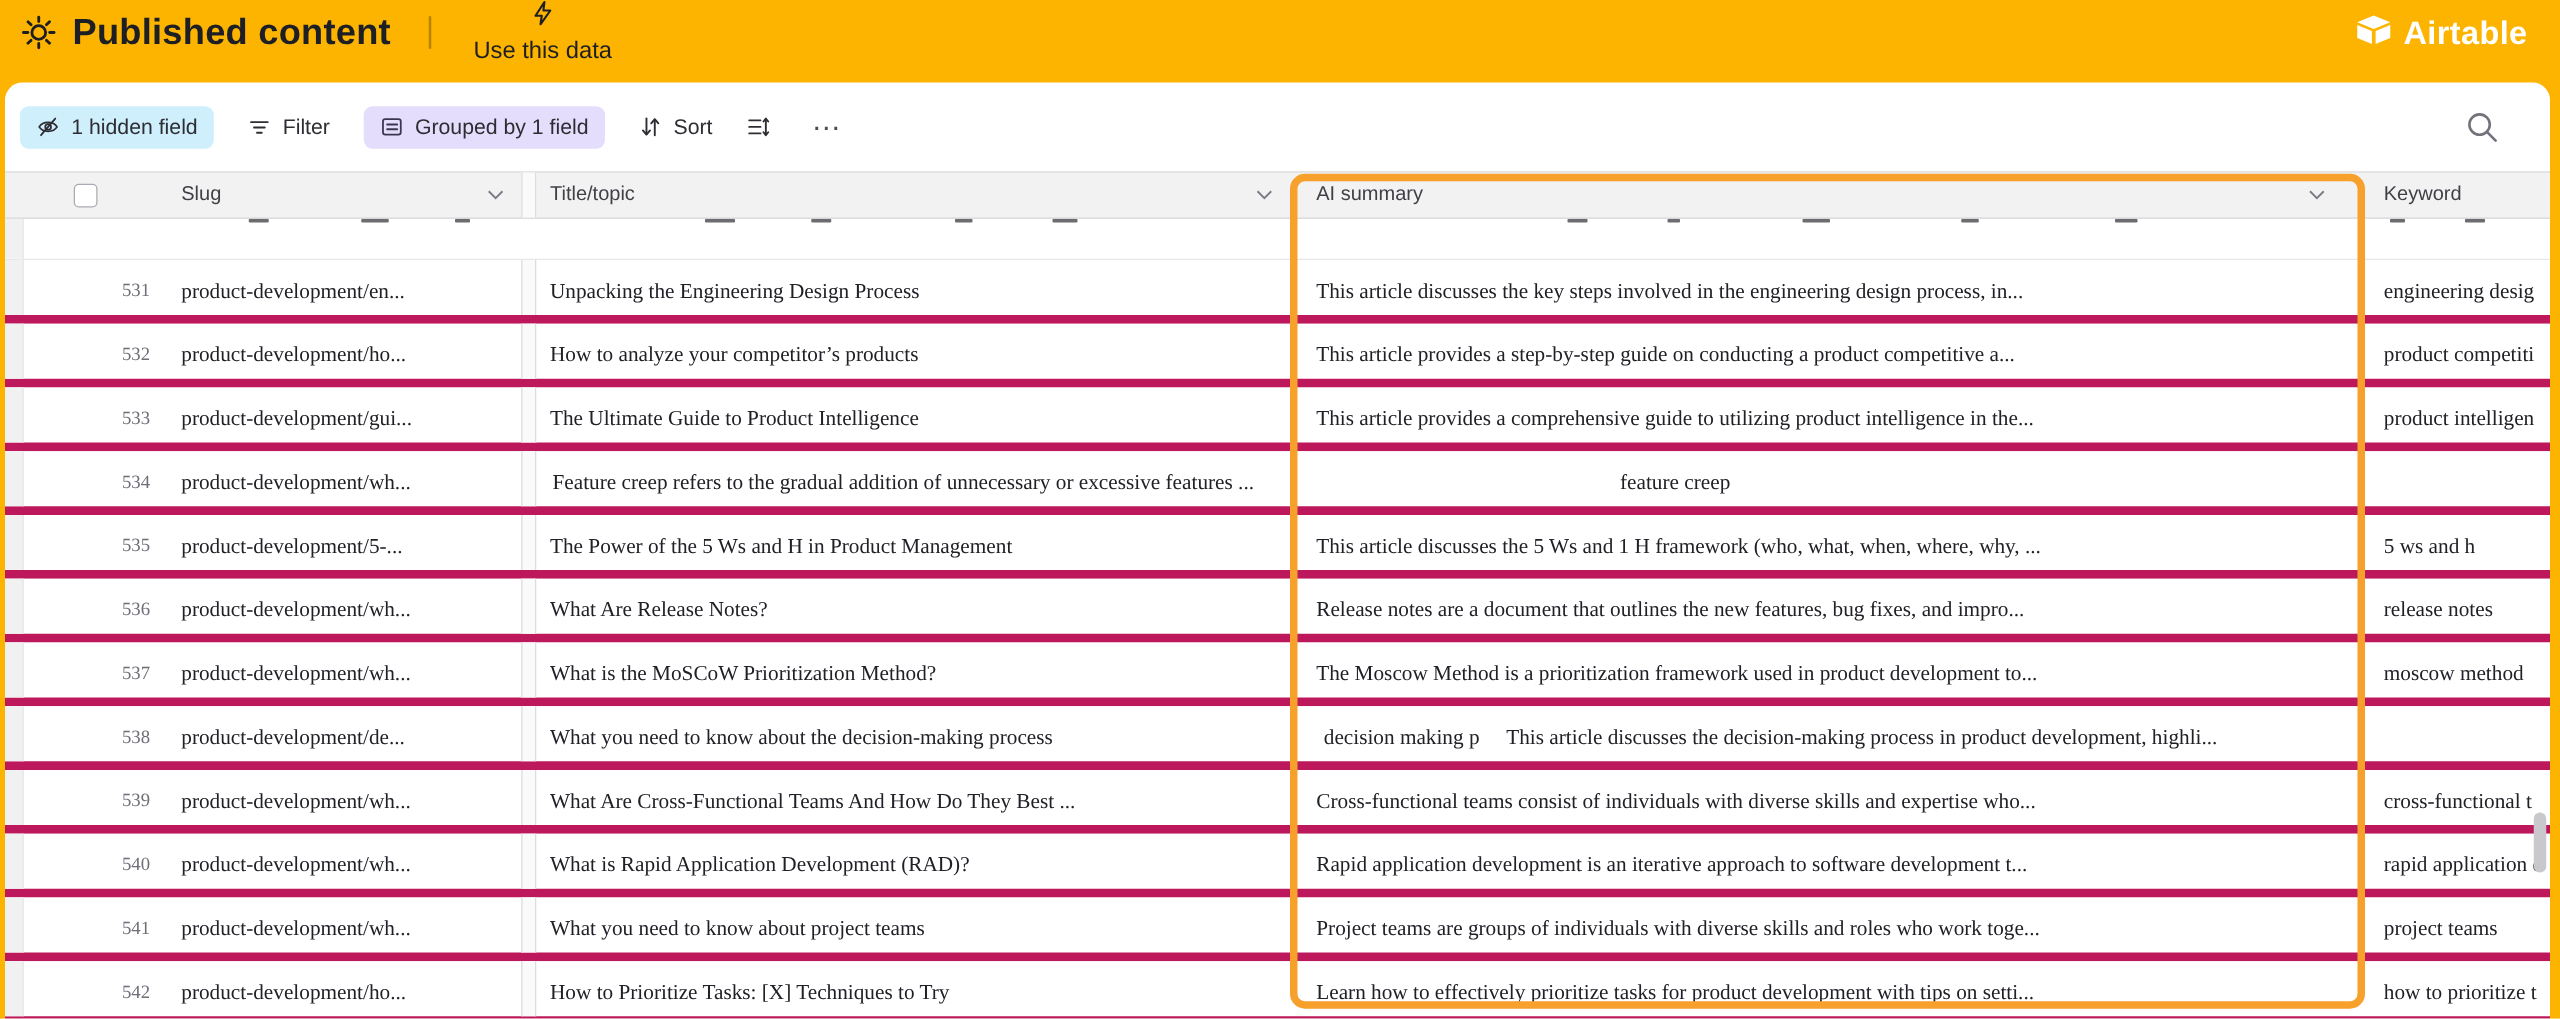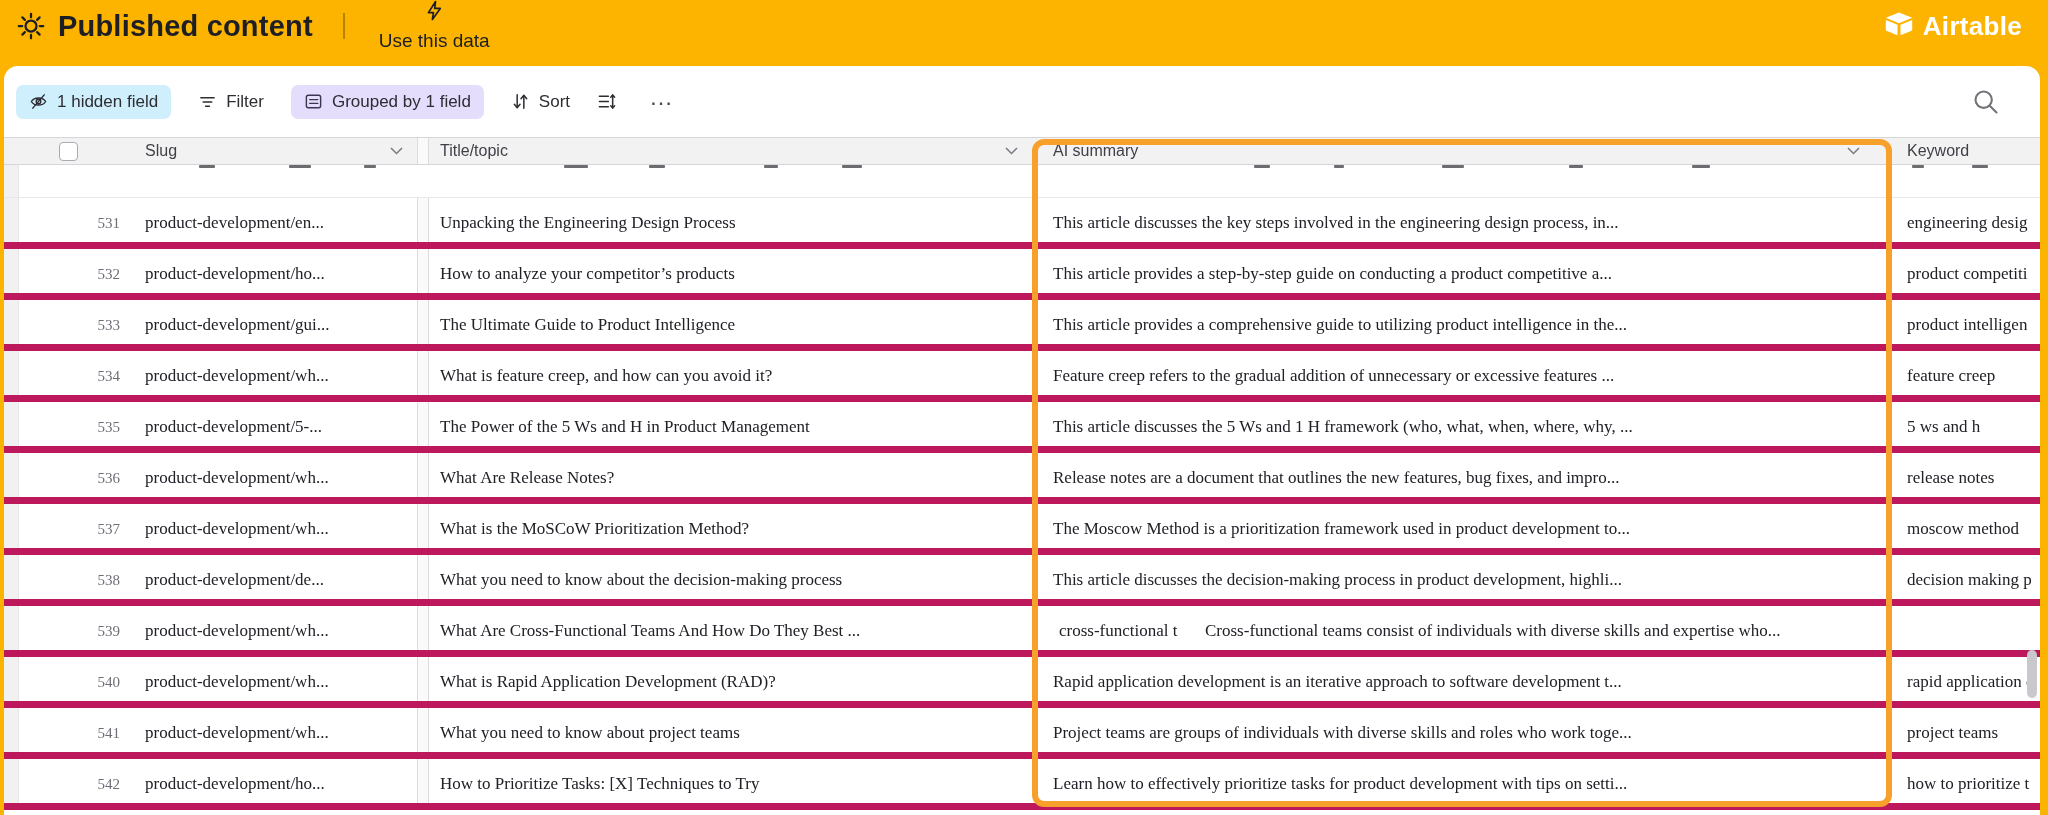--- a/index.html
+++ b/index.html
@@ -28,21 +28,21 @@
     padding-left:12px;position:relative;}
   .pill{display:inline-flex;align-items:center;gap:9px;height:34px;padding:0 13px;
     border-radius:7px;font-size:17px;color:#2d2d33;cursor:pointer;}
   .plain{display:inline-flex;gap:9px;font-size:17px;color:#2d2d33;cursor:pointer;}
   .ticon{width:19px;height:19px;flex:none;}
   .more-dots{font-size:24px;color:#4a4a52;letter-spacing:2px;line-height:10px;cursor:pointer;padding:0 6px 10px 6px;}
   .search-btn{position:absolute;right:40px;top:22px;width:28px;height:28px;cursor:pointer;}
 
   
   .grid{flex:1;position:relative;overflow:hidden;background:#fff;}
-  .hdr{display:flex;height:28px;background:#f2f2f3;border-top:1px solid #d6d6d8;
+  .hdr{display:flex;height:38px;background:#f2f2f3;border-top:1px solid #d6d6d8;
     border-bottom:1px solid #d6d6d8;box-sizing:border-box;font-size:16px;color:#3f3f46;}
   .row{display:flex;height:51px;border-bottom:7px solid #be185d;box-sizing:border-box;background:#fff;font-family:Liberation Serif, serif;}
   .partial{display:flex;height:33px;border-bottom:1px solid #e8e8ea;box-sizing:border-box;position:relative;overflow:hidden;}
   .c{box-sizing:border-box;overflow:hidden;white-space:nowrap;}
   .c-strip{width:15px;flex:none;}
   .row .c-strip,.partial .c-strip{background:#f1f1f2;border-right:1px solid #e6e6e8;}
   .c-num{width:117px;flex:none;text-align:right;padding-right:16px;font-size:15px;color:#6e6e78;line-height:50px;}
   .c-slug{width:281px;flex:none;padding-left:9px;}
   .c-pane{width:12px;flex:none;background:#fafafa;border-left:1px solid #dcdcde;border-right:1px solid #dcdcde;}
   .c-title{width:611px;flex:none;padding-left:11px;}
@@ -239,21 +239,20 @@
     <div class="c c-title">The Ultimate Guide to Product Intelligence</div>
     <div class="c c-sum">This article provides a comprehensive guide to utilizing product intelligence in the...</div>
     <div class="c c-key">product intelligen</div>
   </div>
 
   <div class="row">
     <div class="c c-strip"></div>
     <div class="c c-num">534</div>
     <div class="c c-slug">product-development/wh...</div>
     <div class="c c-pane"></div>
-    <div class="c c-title">What is feature creep, and how can you avoid it?</div>
     <div class="c c-sum">Feature creep refers to the gradual addition of unnecessary or excessive features ...</div>
     <div class="c c-key">feature creep</div>
   </div>
 
   <div class="row">
     <div class="c c-strip"></div>
     <div class="c c-num">535</div>
     <div class="c c-slug">product-development/5-...</div>
     <div class="c c-pane"></div>
     <div class="c c-title">The Power of the 5 Ws and H in Product Management</div>
@@ -280,32 +279,32 @@
     <div class="c c-sum">The Moscow Method is a prioritization framework used in product development to...</div>
     <div class="c c-key">moscow method</div>
   </div>
 
   <div class="row">
     <div class="c c-strip"></div>
     <div class="c c-num">538</div>
     <div class="c c-slug">product-development/de...</div>
     <div class="c c-pane"></div>
     <div class="c c-title">What you need to know about the decision-making process</div>
+    <div class="c c-key">decision making p</div>
     <div class="c c-sum">This article discusses the decision-making process in product development, highli...</div>
-    <div class="c c-key">decision making p</div>
   </div>
 
   <div class="row">
     <div class="c c-strip"></div>
     <div class="c c-num">539</div>
     <div class="c c-slug">product-development/wh...</div>
     <div class="c c-pane"></div>
     <div class="c c-title">What Are Cross-Functional Teams And How Do They Best ...</div>
+    <div class="c c-sum">Cross-functional teams consist of individuals with diverse skills and expertise who...</div>
     <div class="c c-key">cross-functional t</div>
-    <div class="c c-sum">Cross-functional teams consist of individuals with diverse skills and expertise who...</div>
   </div>
 
   <div class="row">
     <div class="c c-strip"></div>
     <div class="c c-num">540</div>
     <div class="c c-slug">product-development/wh...</div>
     <div class="c c-pane"></div>
     <div class="c c-title">What is Rapid Application Development (RAD)?</div>
     <div class="c c-sum">Rapid application development is an iterative approach to software development t...</div>
     <div class="c c-key">rapid application d</div>

